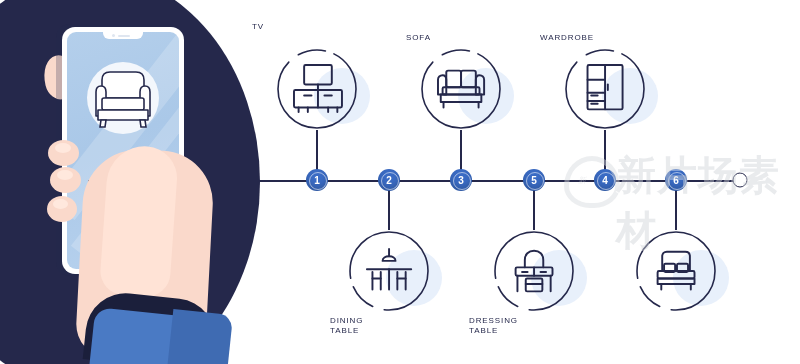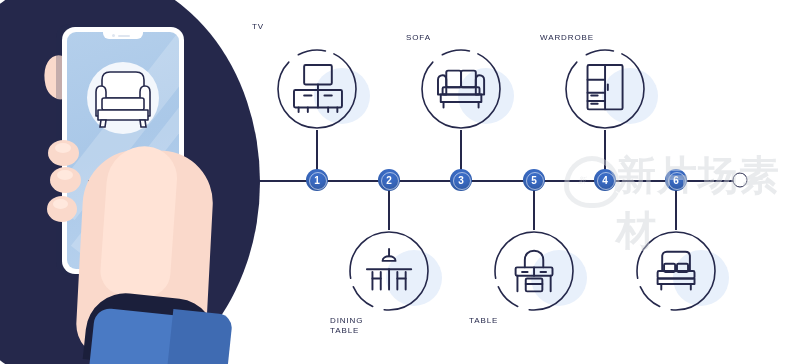--- a/index.html
+++ b/index.html
@@ -358,18 +358,19 @@
       <div>TV</div>
     </div>
     <div class="cap" style="left: 395px; top: 316px;">
       <div>DINING</div>
       <div>TABLE</div>
     </div>
     <div class="cap" style="left: 471px; top: 33px;">
       <div>SOFA</div>
     </div>
     <div class="cap" style="left: 534px; top: 316px;">
+      <div>DRESSING</div>
       <div>TABLE</div>
     </div>
     <div class="cap" style="left: 605px; top: 33px;">
       <div>WARDROBE</div>
     </div>
   </div>
 
 </body></html>

